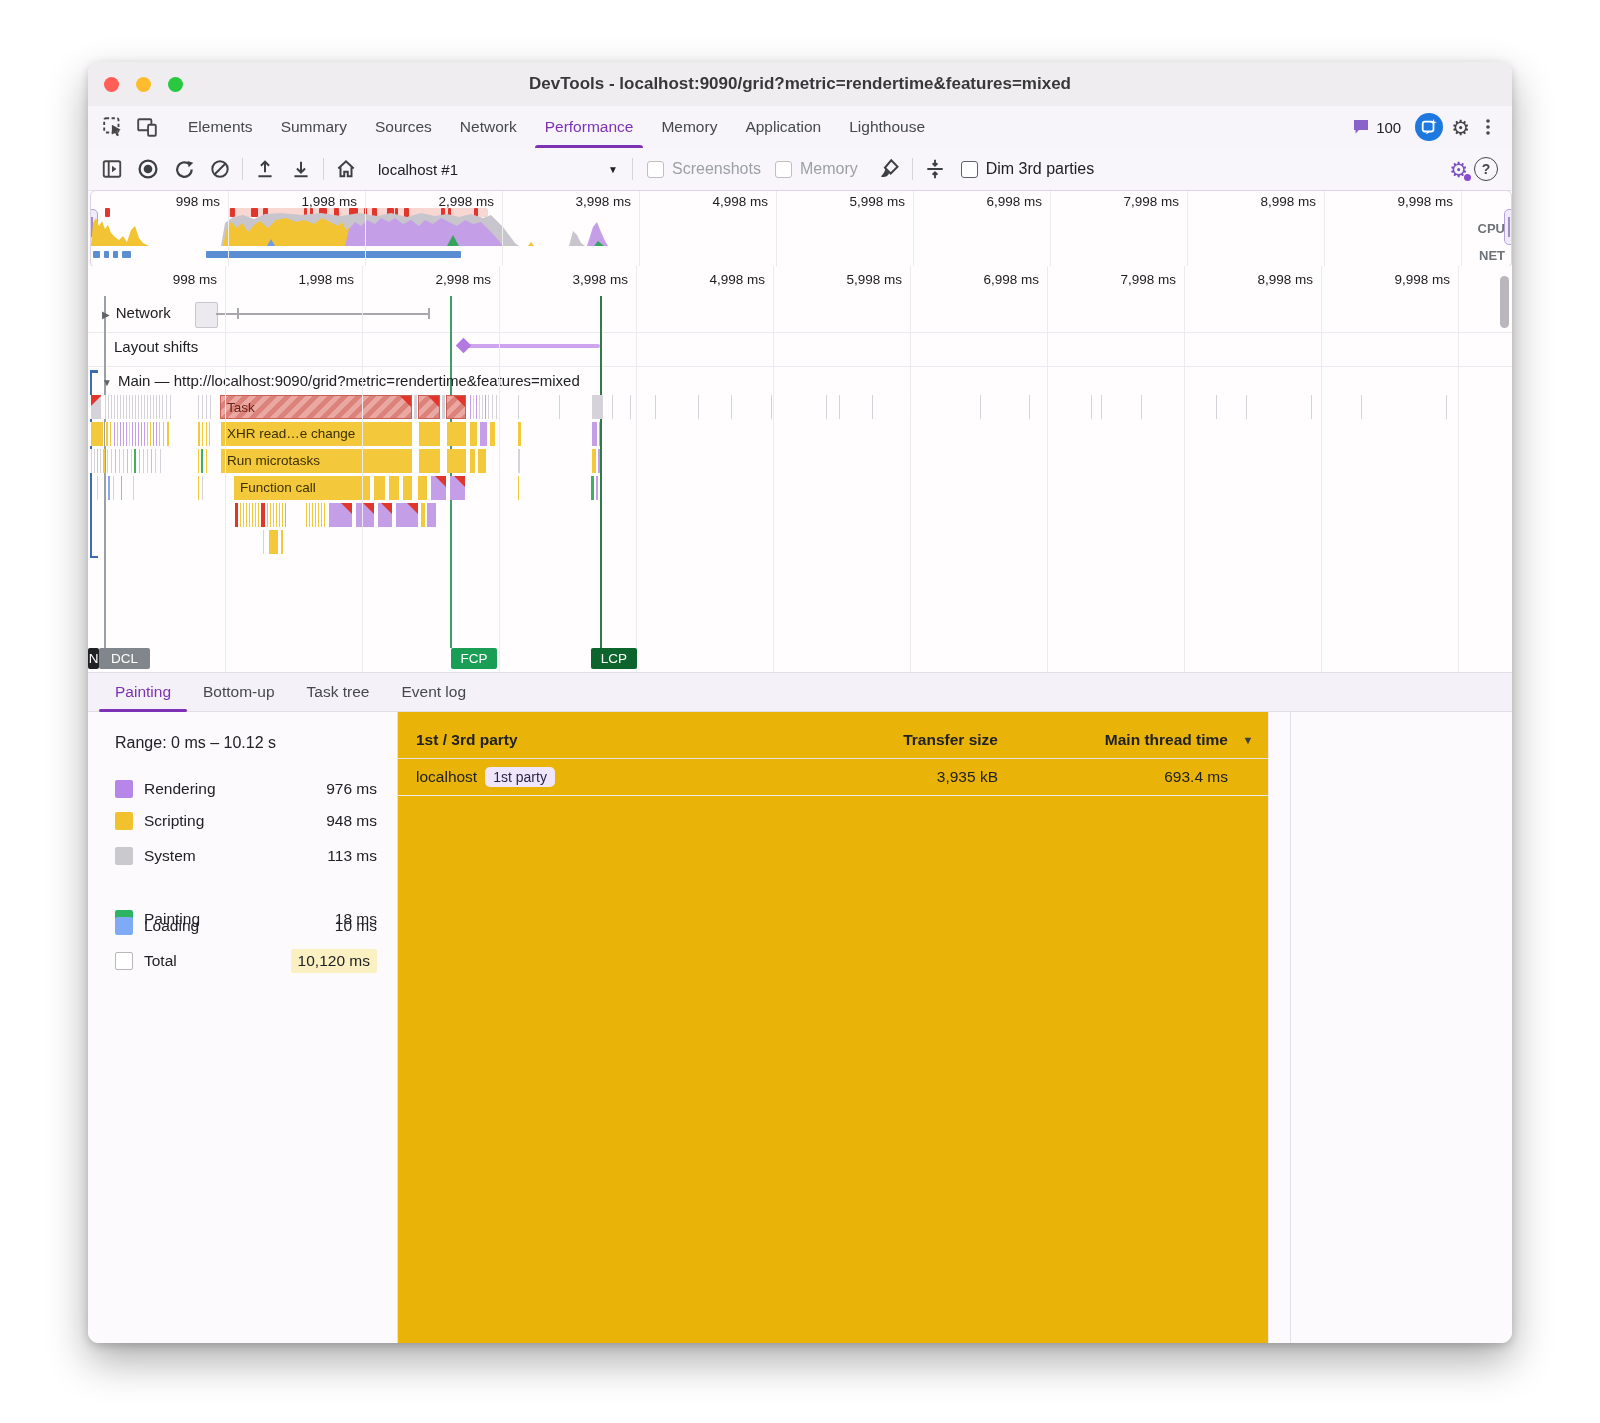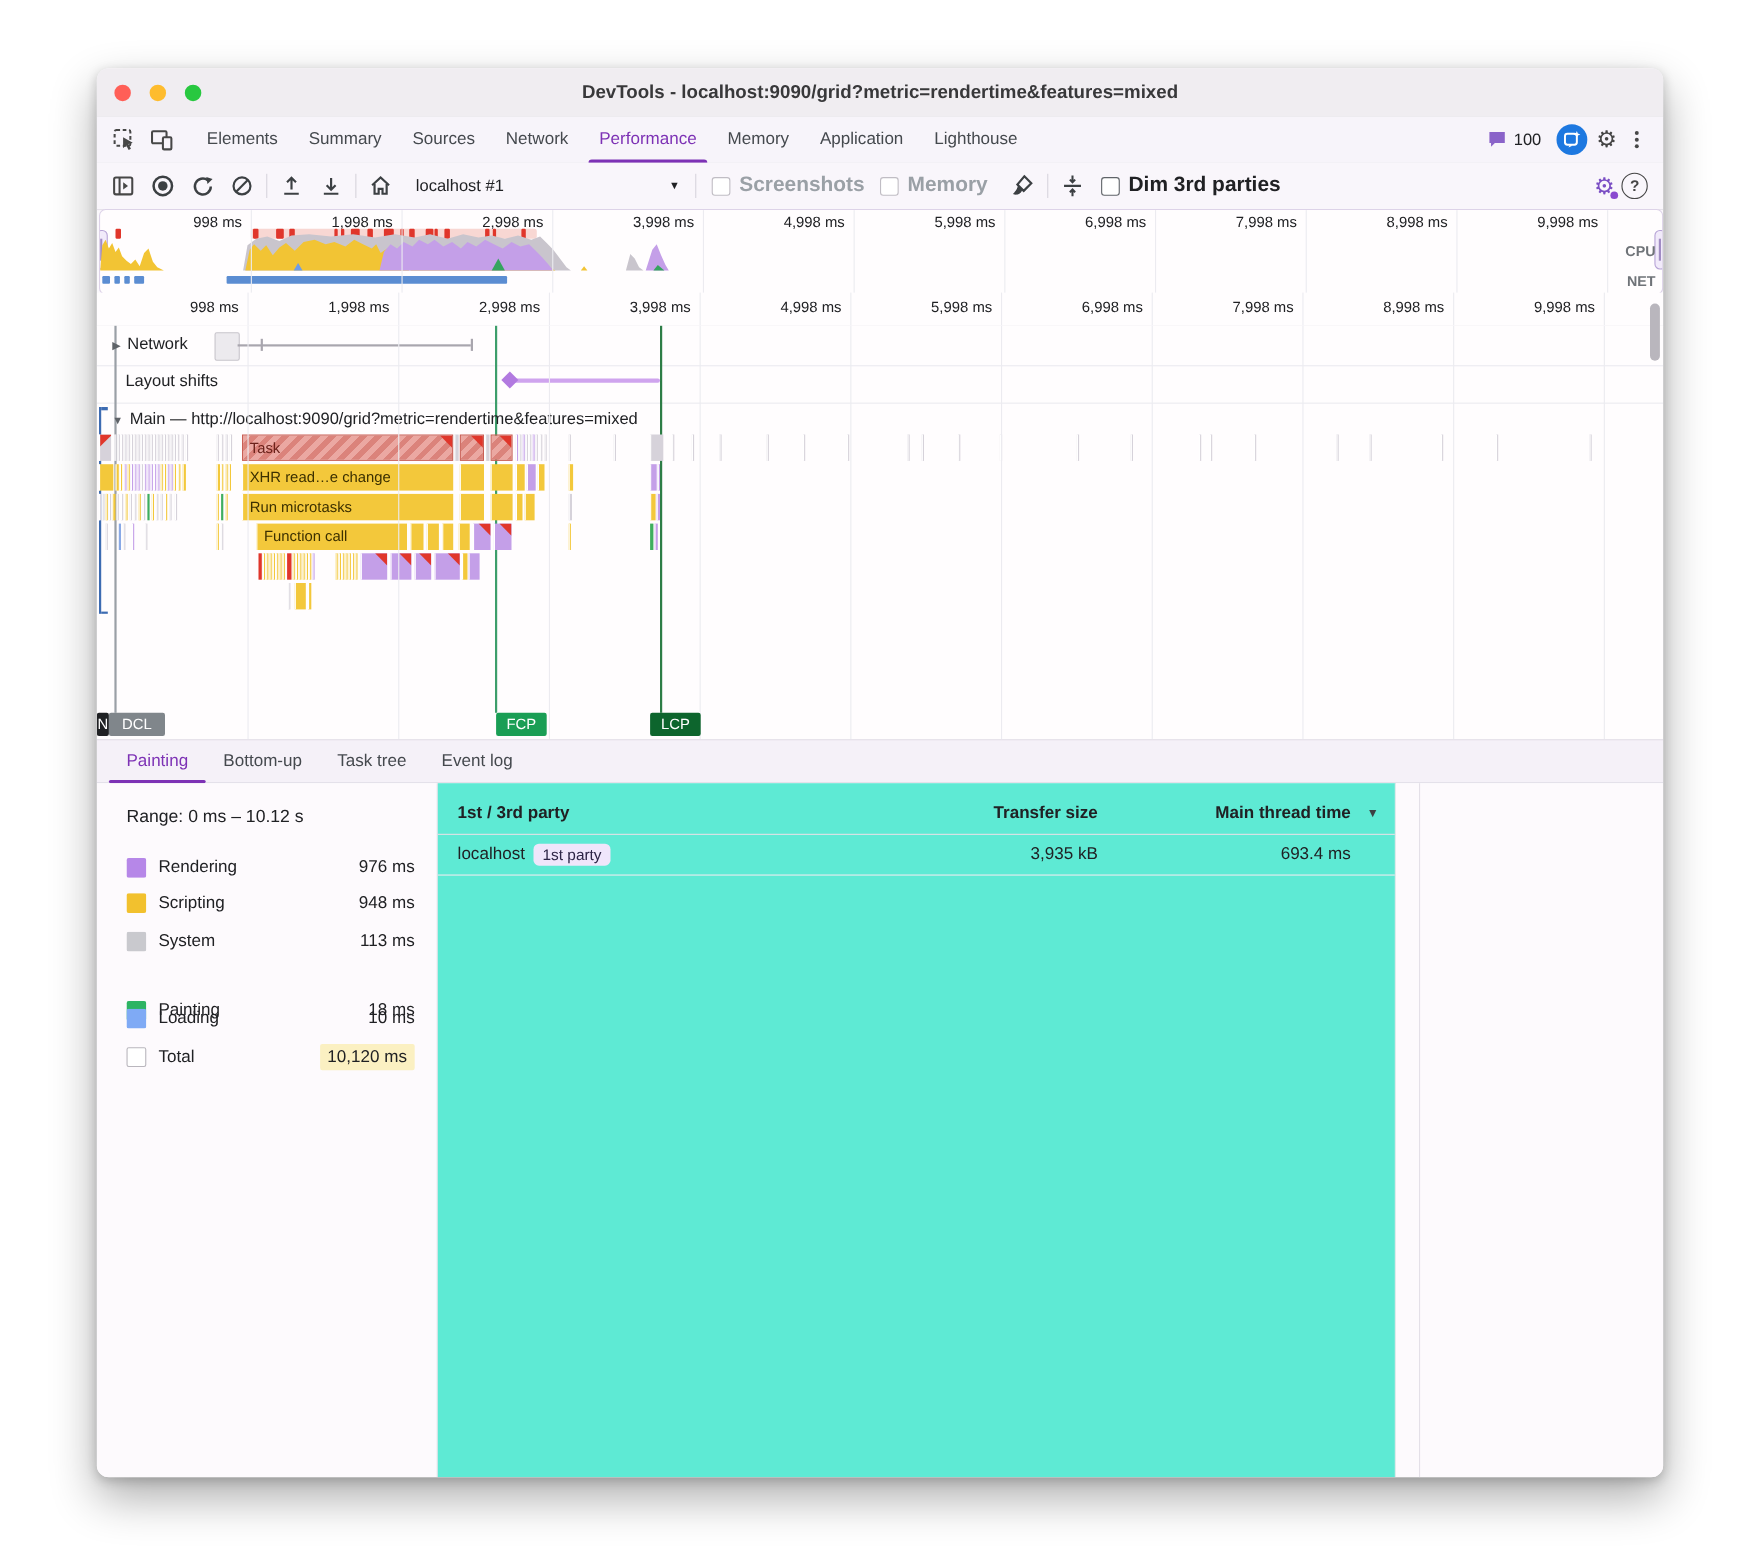--- a/index.html
+++ b/index.html
@@ -27,21 +27,21 @@
   .ai-circle{width:28px;height:28px;border-radius:50%;background:#1d78e0;display:flex;align-items:center;justify-content:center;}
   
   .ptoolbar{position:absolute;left:0;top:86px;width:100%;height:42px;background:#f9f6fb;border-bottom:1px solid #e6e2ea;
     display:flex;align-items:center;}
   .ticn{width:36px;height:30px;display:flex;align-items:center;justify-content:center;flex:0 0 auto;}
   .vdiv{width:1px;height:22px;background:#d8d4dc;margin:0 4px;flex:0 0 auto;}
   .profile-select{display:flex;align-items:center;width:250px;font-size:15px;color:#202124;padding-left:14px;}
   .profile-select .caret{margin-left:auto;font-size:10px;color:#202124;padding-right:10px;}
   .cb{width:15px;height:15px;border:1.6px solid #5f6368;border-radius:3px;background:#fff;flex:0 0 auto;}
   .cb.disabled{border-color:#c0bdc4;}
-  .cb-label{font-size:19px;color:#202124;margin:0 14px 0 8px;font-weight:bold;}
+  .cb-label{font-size:16px;color:#202124;margin:0 14px 0 8px;}
   .cb-label.disabled{color:#9aa0a6;}
   .spacer{flex:1;}
   .qmark{width:22px;height:22px;border:1.8px solid #454545;border-radius:50%;display:flex;align-items:center;justify-content:center;
     font-size:14px;font-weight:bold;color:#454545;}
   .gear-txt{font-size:21px;color:#454545;line-height:1;}
   .gear-purple{font-size:21px;color:#7b4fc4;line-height:1;position:relative;}
   .gear-purple::after{content:"";position:absolute;right:-3px;bottom:-1px;width:7px;height:7px;border-radius:50%;background:#8a4ad0;}
   
   .overview{position:absolute;left:2px;top:128px;width:1420px;height:76px;background:#fffdfe;
     border:1px solid #ddd3e8;border-radius:6px;overflow:hidden;}
@@ -95,21 +95,21 @@
   .btab.active::after{content:"";position:absolute;left:0;right:0;bottom:-1px;height:3.5px;background:#7d32b5;border-radius:3px;}
   
   .bpanel{position:absolute;left:0;top:650px;width:100%;bottom:0;background:#fdfafd;}
   .legend-pane{position:absolute;left:0;top:0;width:309px;height:100%;border-right:1px solid #e4e0e8;}
   .range-text{position:absolute;left:27px;top:22px;font-size:16px;color:#202124;}
   .legend-row{position:absolute;left:27px;width:262px;height:24px;display:flex;align-items:center;}
   .swatch{width:16px;height:16px;border-radius:2px;flex:0 0 auto;border:1px solid transparent;}
   .legend-name{font-size:15.5px;color:#202124;margin-left:11px;}
   .legend-val{margin-left:auto;font-size:15.5px;color:#202124;}
   .legend-val.hl{background:#fbf0c2;padding:3px 7px;border-radius:2px;}
-  .table-pane{position:absolute;left:310px;top:0;width:870px;height:100%;background:#5eead4;border-right:1px solid #eceaee;}
+  .table-pane{position:absolute;left:310px;top:0;width:870px;height:100%;background:#eab308;border-right:1px solid #eceaee;}
   .tp-right-border{position:absolute;left:1202px;top:0;width:1px;height:100%;background:#e4e0e8;}
   .ptable{position:absolute;left:0;top:10px;width:100%;}
   .prow{display:grid;grid-template-columns:1fr 200px 230px 40px;align-items:center;height:36px;
     border-bottom:1px solid #ecebef;padding-left:18px;font-size:15.5px;color:#202124;}
   .prow.head{font-weight:bold;border-bottom:1px solid #e3e1e6;}
   .prow .num{text-align:right;}
   .sort-caret{font-size:11px;color:#3c4043;text-align:center;}
   .party-badge{display:inline-block;background:#efe6fb;color:#2d2546;border-radius:5px;padding:2px 8px;font-size:14px;margin-left:8px;}
   .cellname{display:flex;align-items:center;}
   svg.icon{display:block;}

